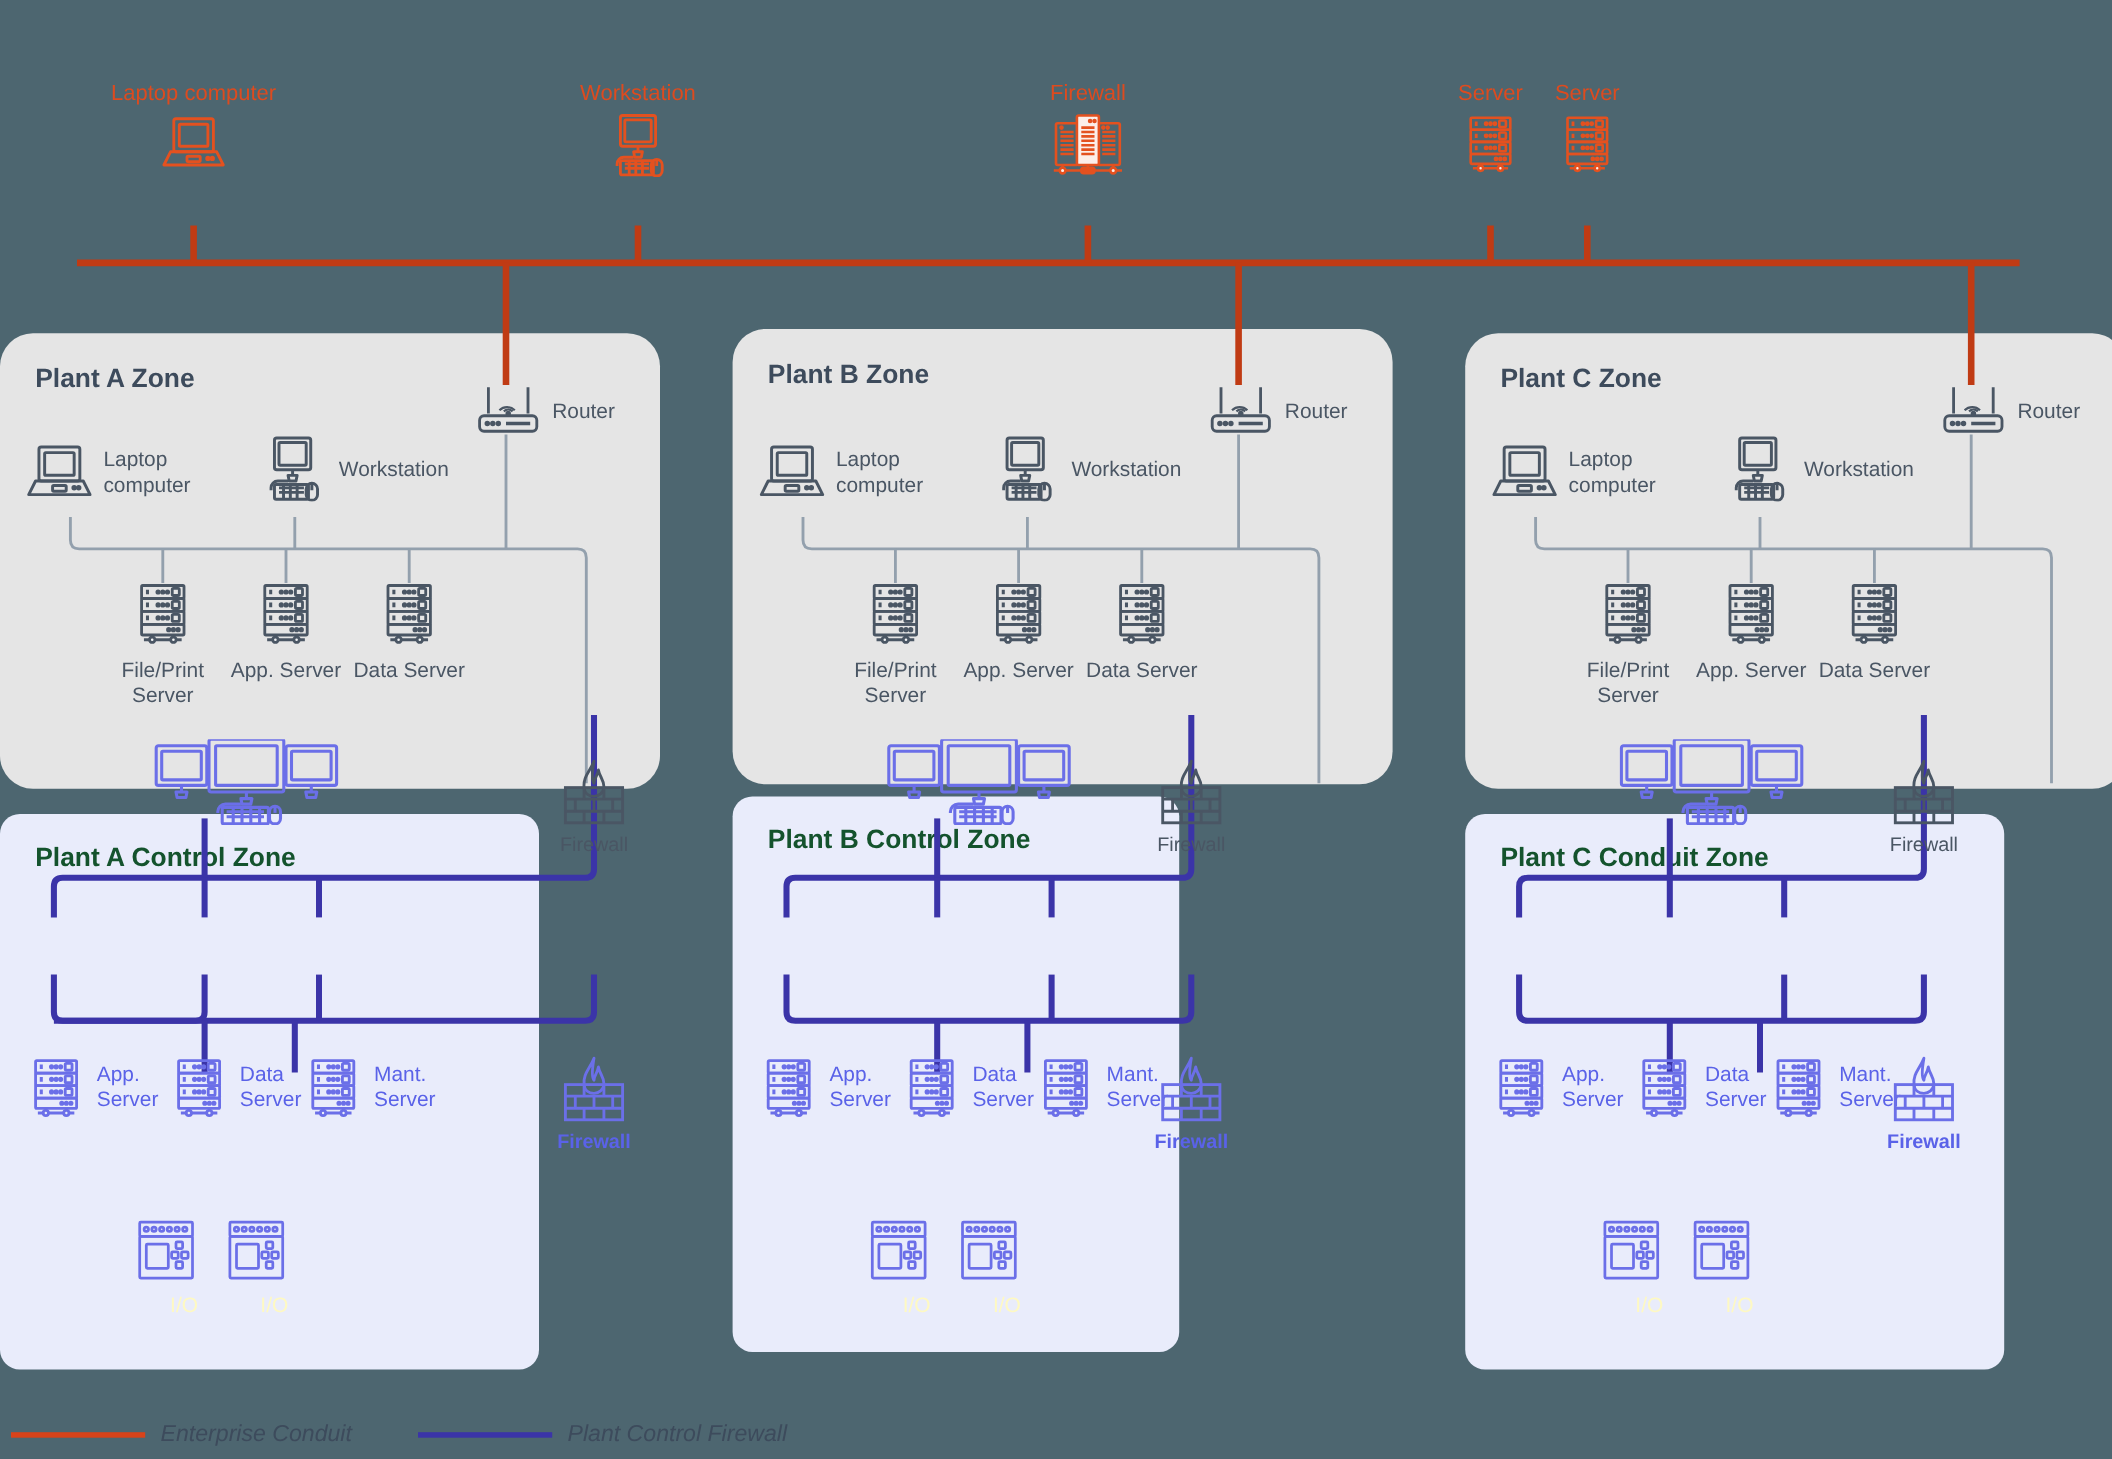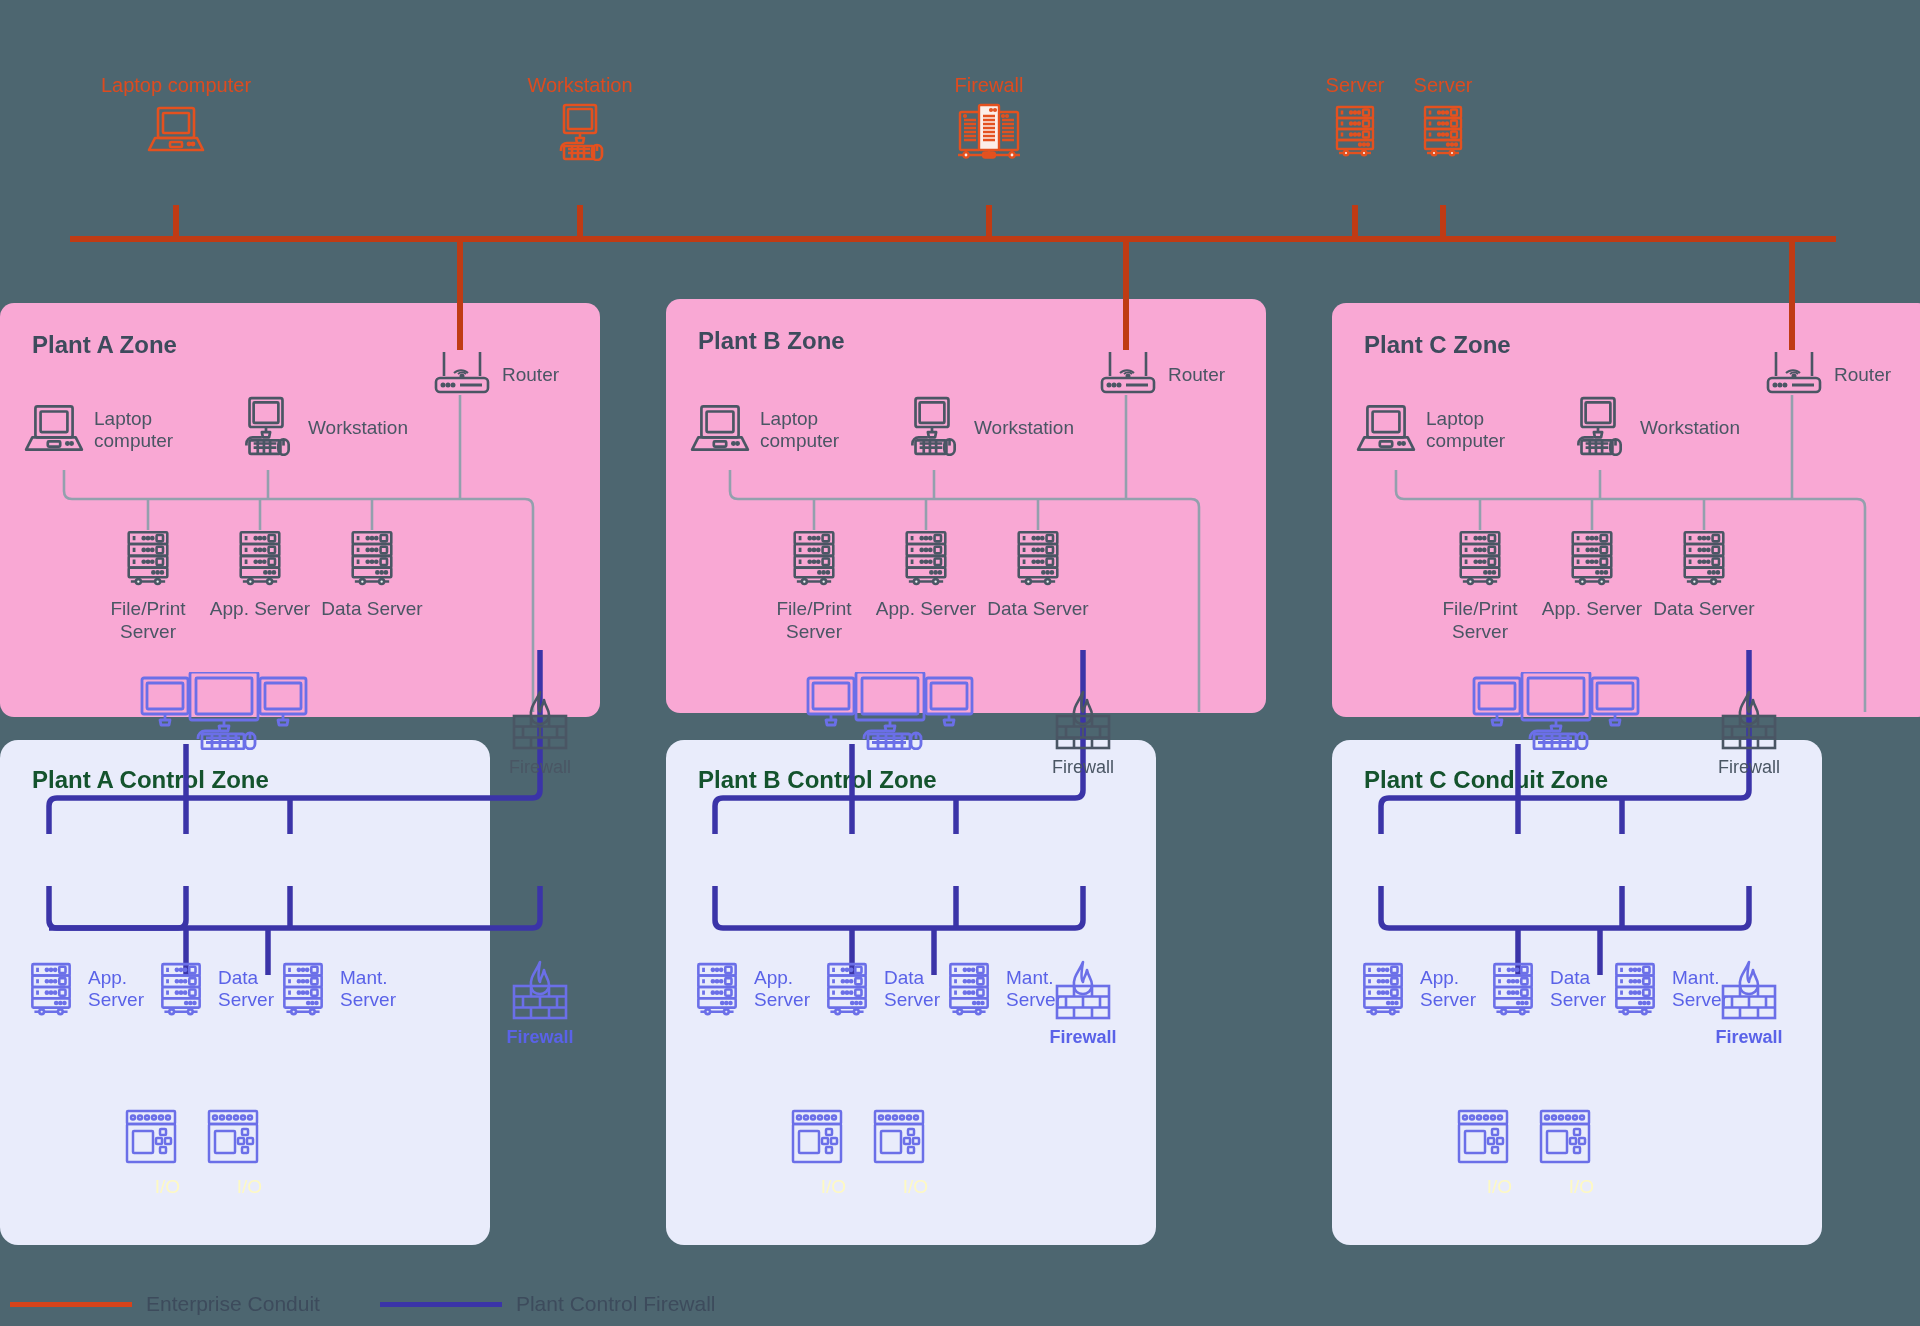--- a/index.html
+++ b/index.html
@@ -29,22 +29,22 @@
   .ent-node { position: absolute; text-align: center; }
   .ent-node .lbl {
     font-size: 20px; color: #dd4b1f; white-space: nowrap;
     margin-bottom: 6px;
   }
   .ent-node .ico { display: flex; justify-content: center; }
 
   
   .plant-zone {
     position: absolute;
-    background: #f9a8d4;
-    border-radius: 14px;
+    background: #e5e5e5;
+    border-radius: 30px;
   }
   .plant-title {
     position: absolute; left: 32px; top: 28px;
     font-size: 24px; font-weight: bold; color: #3d4b5c;
   }
   .pz-node { position: absolute; display: flex; align-items: center; }
   .pz-node .t {
     font-size: 19px; color: #4a5664; line-height: 1.18;
     margin-left: 8px; white-space: nowrap;
   }
@@ -72,21 +72,21 @@
   .cz-io { position: absolute; text-align: center; }
   .cz-io .t { font-size: 19px; color: #fef9c3; margin-top: 4px; text-align: right; }
 
   
   .fw { position: absolute; text-align: center; }
   .fw .t { font-size: 18px; margin-top: 1px; white-space: nowrap; }
   .fw.grey .t { color: #4a5664; }
   .fw.blue .t { color: #5a62e8; font-weight: bold; }
 
   
-  .legend { position: absolute; left: 10px; top: 1292px; display: flex; align-items: flex-end; }
+  .legend { position: absolute; left: 10px; top: 1292px; display: flex; align-items: flex-end; font-style: italic; }
   .legend .item { display: flex; align-items: center; margin-right: 60px; }
   .legend .swatch { width: 122px; height: 5px; margin-right: 14px; }
   .legend .ltxt { font-size: 21px; color: #3d4b5c; white-space: nowrap; }
 
   svg.wires { position: absolute; inset: 0; pointer-events: none; }
 </style>
 </head>
 <body>
 
 <div class="stage">
@@ -217,21 +217,21 @@
   <div class="plant-zone" style="left:666px; top:299px; width:600px; height:414px;">
     <div class="plant-title">Plant B Zone</div>
   </div>
   <div class="plant-zone" style="left:1332px; top:303px; width:600px; height:414px;">
     <div class="plant-title">Plant C Zone</div>
   </div>
 
   <div class="ctrl-zone" style="left:0px; top:740px; width:490px; height:505px;">
     <div class="ctrl-title">Plant A Control Zone</div>
   </div>
-  <div class="ctrl-zone" style="left:666px; top:740px; width:490px; height:505px;">
+  <div class="ctrl-zone" style="left:666px; top:724px; width:406px; height:505px;">
     <div class="ctrl-title">Plant B Control Zone</div>
   </div>
   <div class="ctrl-zone" style="left:1332px; top:740px; width:490px; height:505px;">
     <div class="ctrl-title">Plant C Conduit Zone</div>
   </div>
 
   <svg class="wires" width="1920" height="1326">
 
     <g stroke="#c03b14" fill="none" stroke-width="6">
       <path d="M70 239 H1836"></path>

